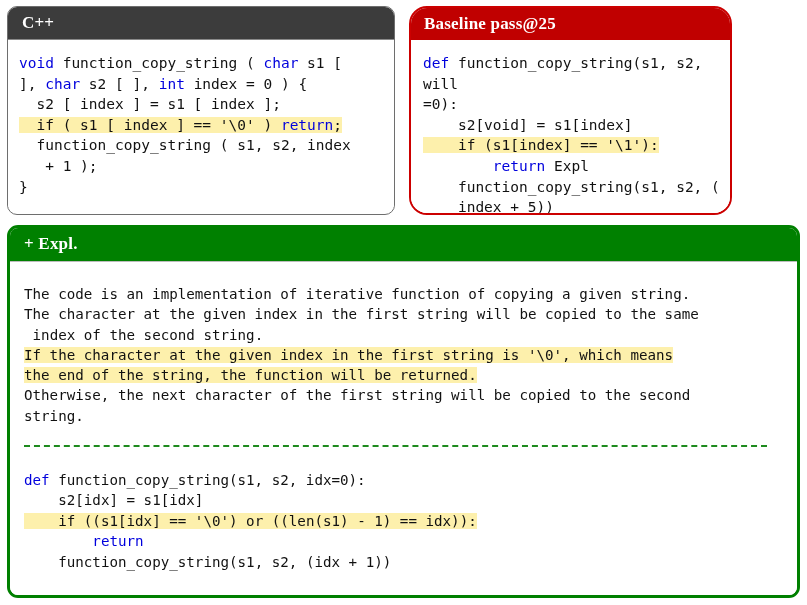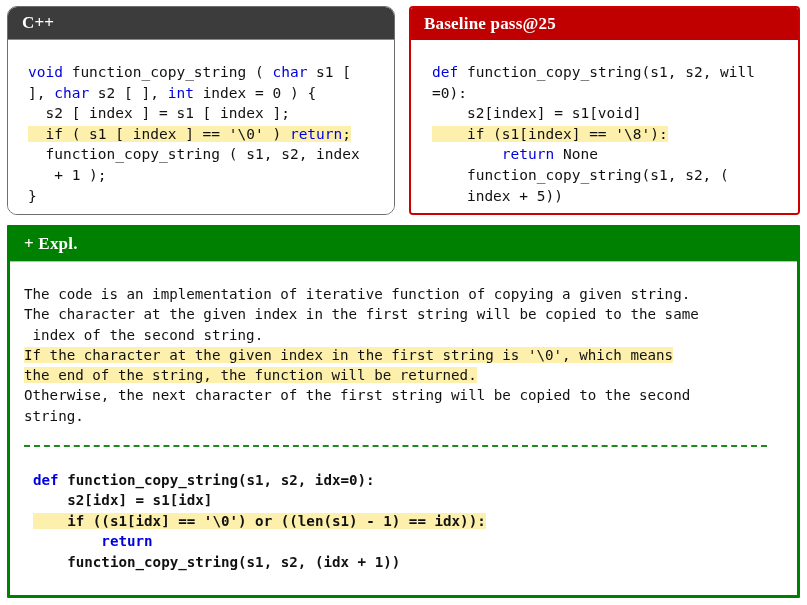--- a/index.html
+++ b/index.html
@@ -58,41 +58,41 @@
   }
   .panel-cpp .panel-body {
     padding: 13px 10px 10px 11px;
     border-top: 1px solid #8a8a8a;
   }
 
   
   .panel-baseline {
     left: 409px;
     top: 6px;
-    width: 391px;
+    width: 323px;
     height: 209px;
     border: 2px solid #cc0000;
-    border-radius: 4px;
+    border-radius: 18px;
   }
   .panel-baseline .panel-header {
     background: #c00000;
     padding-left: 13px;
   }
   .panel-baseline .panel-body {
     padding: 13px 10px 10px 12px;
   }
 
   
   .panel-expl {
     left: 7px;
     top: 225px;
     width: 793px;
     height: 373px;
     border: 3px solid #008000;
-    border-radius: 1px;
+    border-radius: 11px;
   }
   .panel-expl .panel-header {
     background: #008000;
     padding: 7px 0 9px 14px;
   }
   .panel-expl .panel-body {
     padding: 0;
     border-top: 1px solid #bdbdbd;
     height: 100%;
   }
@@ -102,26 +102,25 @@
   }
 
   
   .code {
     font-family: "DejaVu Sans Mono", monospace;
     font-size: 14.5px;
     line-height: 20.6px;
     color: #111111;
     white-space: pre-wrap;
     word-break: break-word;
-    margin: 9px;
+    margin: 0;
   }
   .code.small {
     font-size: 14.2px;
     line-height: 20.4px;
-    font-weight: bold;
   }
   .prose {
     font-family: "DejaVu Sans Mono", monospace;
     font-size: 14.2px;
     line-height: 20.3px;
     color: #111111;
     white-space: pre-wrap;
     margin: 0;
   }
   .kw  { color: #0000dd; }
@@ -152,23 +151,23 @@
 <span><span>   + 1 );</span></span>
 <span><span>}</span></span></pre>
     </div>
   </section>
 
   <section class="panel panel-baseline">
     <div class="panel-header">Baseline pass@25</div>
     <div class="panel-body">
       <pre class="code"><span><span class="kw">def</span><span> function_copy_string(s1, s2, will</span></span>
 <span><span>=0):</span></span>
-<span><span>    s2[index] = s1[void]</span></span>
-<span class="hl"><span>    if (s1[index] == '\8'):</span></span>
-<span><span>        </span><span class="kw">return</span><span> None</span></span>
+<span><span>    s2[void] = s1[index]</span></span>
+<span class="hl"><span>    if (s1[index] == '\1'):</span></span>
+<span><span>        </span><span class="kw">return</span><span> Expl</span></span>
 <span><span>    function_copy_string(s1, s2, (</span></span>
 <span><span>    index + 5))</span></span></pre>
     </div>
   </section>
 
   <section class="panel panel-expl">
     <div class="panel-header">+ Expl.</div>
     <div class="panel-body">
       <div class="expl-inner">
         <pre class="prose"><span><span>The code is an implementation of iterative function of copying a given string.</span></span>

